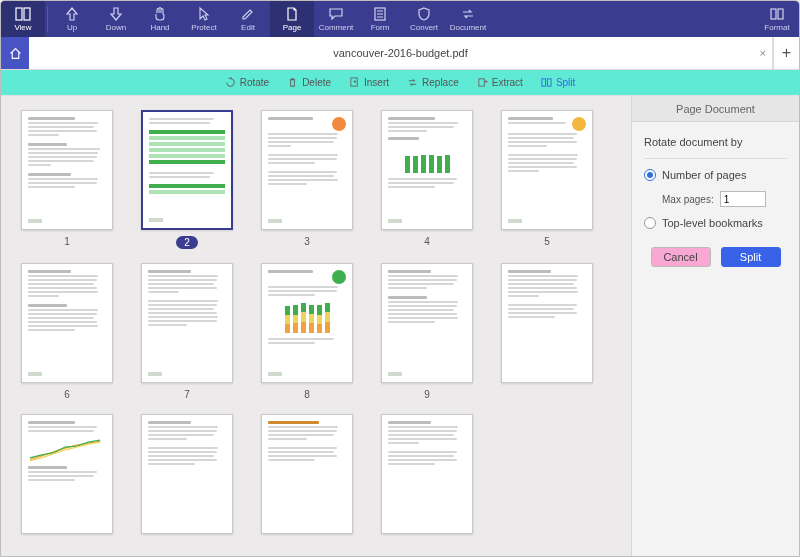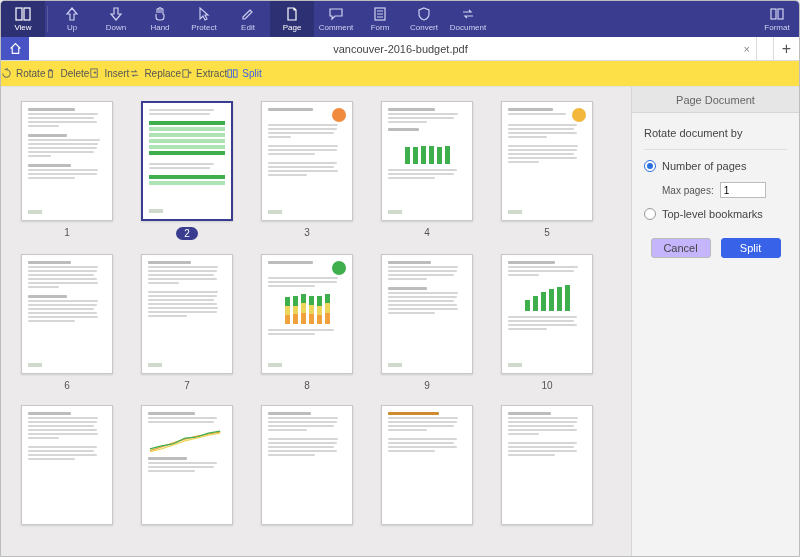--- a/index.html
+++ b/index.html
@@ -20,28 +20,28 @@
 .tbitem.active { background: #2e3074; color: #fff; }
 .tbitem svg { width: 16px; height: 16px; }
 .tbsep { width: 1px; height: 26px; background: rgba(255,255,255,0.15); margin: 0 2px; }
 .zoomgroup { display: flex; flex-direction: column; align-items: center; justify-content: center; height: 36px; padding: 0 6px; gap: 1px; }
 .zoomsel { background: #2f3277; color: #e6e6ff; border: 1px solid #55589f; border-radius: 2px; font-size: 9px; padding: 1px 14px 1px 4px; height: 14px; position: relative; display: flex; align-items: center; }
 .zoomsel .caret { position: absolute; right: 3px; top: 3px; }
 .zoomlbl { font-size: 8px; color: #cfd1f0; }
 .tbspacer { flex: 1; }
 
 
-.tabsrow { height: 24px; background: #fff; border-bottom: 1px solid #dcdcdc; display: flex; align-items: stretch; gap: 16px; }
+.tabsrow { height: 33px; background: #fff; border-bottom: 1px solid #dcdcdc; display: flex; align-items: stretch; }
 .homechip { width: 28px; display: flex; align-items: center; justify-content: center; background: #4853c4; color: #fff; }
 .doctab { display: flex; align-items: center; padding: 0 10px; font-size: 11px; color: #444; border-right: 1px solid #dcdcdc; position: relative; flex: 1; justify-content: center; }
 .doctab .close { position: absolute; right: 6px; color: #888; font-size: 11px; }
 .addtab { width: 26px; display: flex; align-items: center; justify-content: center; color: #555; font-size: 16px; border-left: 1px solid #dcdcdc; }
 
 
-.pageactions { height: 26px; background: #fde047; border-bottom: 1px solid #e0e0e0; display: flex; align-items: center; justify-content: flex-start; font-size: 10px; color: #555; }
+.pageactions { height: 26px; background: #5eead4; border-bottom: 1px solid #e0e0e0; display: flex; align-items: center; justify-content: center; gap: 18px; font-size: 10px; color: #555; }
 .pa { display: flex; align-items: center; gap: 4px; cursor: pointer; }
 .pa.active { color: #3a62e6; }
 .pa svg { width: 11px; height: 11px; }
 
 
 .body { flex: 1; display: flex; overflow: hidden; background: #eceaea; }
 
 
 .thumbs { flex: 1; overflow: hidden; padding: 14px 20px; display: flex; flex-wrap: wrap; gap: 14px 28px; align-content: flex-start; }
 .thumbcell { width: 92px; display: flex; flex-direction: column; align-items: center; gap: 6px; }
@@ -71,21 +71,21 @@
 .panelhead { height: 26px; background: #e6e6e6; display: flex; align-items: center; justify-content: center; font-size: 11px; color: #666; border-bottom: 1px solid #d6d6d6; }
 .panelbody { padding: 14px 12px; display: flex; flex-direction: column; gap: 10px; font-size: 11px; color: #444; }
 .radio-row { display: flex; align-items: center; gap: 6px; }
 .radio { width: 12px; height: 12px; border-radius: 50%; border: 1px solid #999; background: #fff; display: flex; align-items: center; justify-content: center; }
 .radio.on { border-color: #2d6fe0; }
 .radio.on::after { content: ""; width: 6px; height: 6px; border-radius: 50%; background: #2d6fe0; }
 .maxrow { display: flex; align-items: center; gap: 6px; margin-left: 18px; font-size: 10px; color: #555;}
 .maxinp { width: 46px; height: 16px; border: 1px solid #bbb; background: #fff; font-size: 10px; padding: 0 3px; }
 .hr { height: 1px; background: #ddd; }
 .btns { display: flex; gap: 10px; justify-content: center; margin-top: 8px; }
-.btn { width: 60px; height: 20px; font-size: 11px; border-radius: 3px; border: 1px solid #bbb; background: #c4b5fd; display:flex; align-items:center; justify-content:center; cursor:pointer;}
+.btn { width: 60px; height: 20px; font-size: 11px; border-radius: 3px; border: 1px solid #bbb; background: #f9a8d4; display:flex; align-items:center; justify-content:center; cursor:pointer;}
 .btn.primary { background: #3863e8; border-color: #3863e8; color: #fff; }
 
 
 .linespark { height: 30px; position: relative; }
 .linespark svg { width: 100%; height: 100%; }
 </style>
 </head>
 <body>
 
 <div class="win">
@@ -474,44 +474,20 @@
             <div class="ln" style="width:88%"></div>
             <div class="ln" style="width:90%"></div>
             <div class="ln" style="width:60%"></div>
           <div class="footer">
               <div class="logo"></div>
             </div>
         </div>
         <div class="pgnum">9</div>
       </div>
 
-      <div class="thumbcell">
-        <div class="pg">
-          <div class="ln th" style="width:60%"></div>
-            <div class="ln" style="width:90%"></div>
-            <div class="ln" style="width:85%"></div>
-            <div class="ln" style="width:40%"></div>
-          <div class="bars" style="height:30px">
-            <div class="bar" style="height:38%"></div>
-              <div class="bar" style="height:50%"></div>
-              <div class="bar" style="height:63%"></div>
-              <div class="bar" style="height:73%"></div>
-              <div class="bar" style="height:80%"></div>
-              <div class="bar" style="height:88%"></div>
-          </div>
-          <div class="ln" style="width:88%"></div>
-            <div class="ln" style="width:85%"></div>
-            <div class="ln" style="width:88%"></div>
-            <div class="ln" style="width:50%"></div>
-          <div class="footer">
-              <div class="logo"></div>
-            </div>
-        </div>
-        <div class="pgnum">10</div>
-      </div>
 
       <div class="thumbcell">
           <div class="pg">
         <div class="ln th" style="width:55%"></div>
             <div class="ln" style="width:90%"></div>
             <div class="ln" style="width:88%"></div>
             <div class="ln" style="width:85%"></div>
             <div class="ln" style="width:88%"></div>
             <div class="ln" style="width:90%"></div>
             <div class="ln" style="width:40%"></div>

